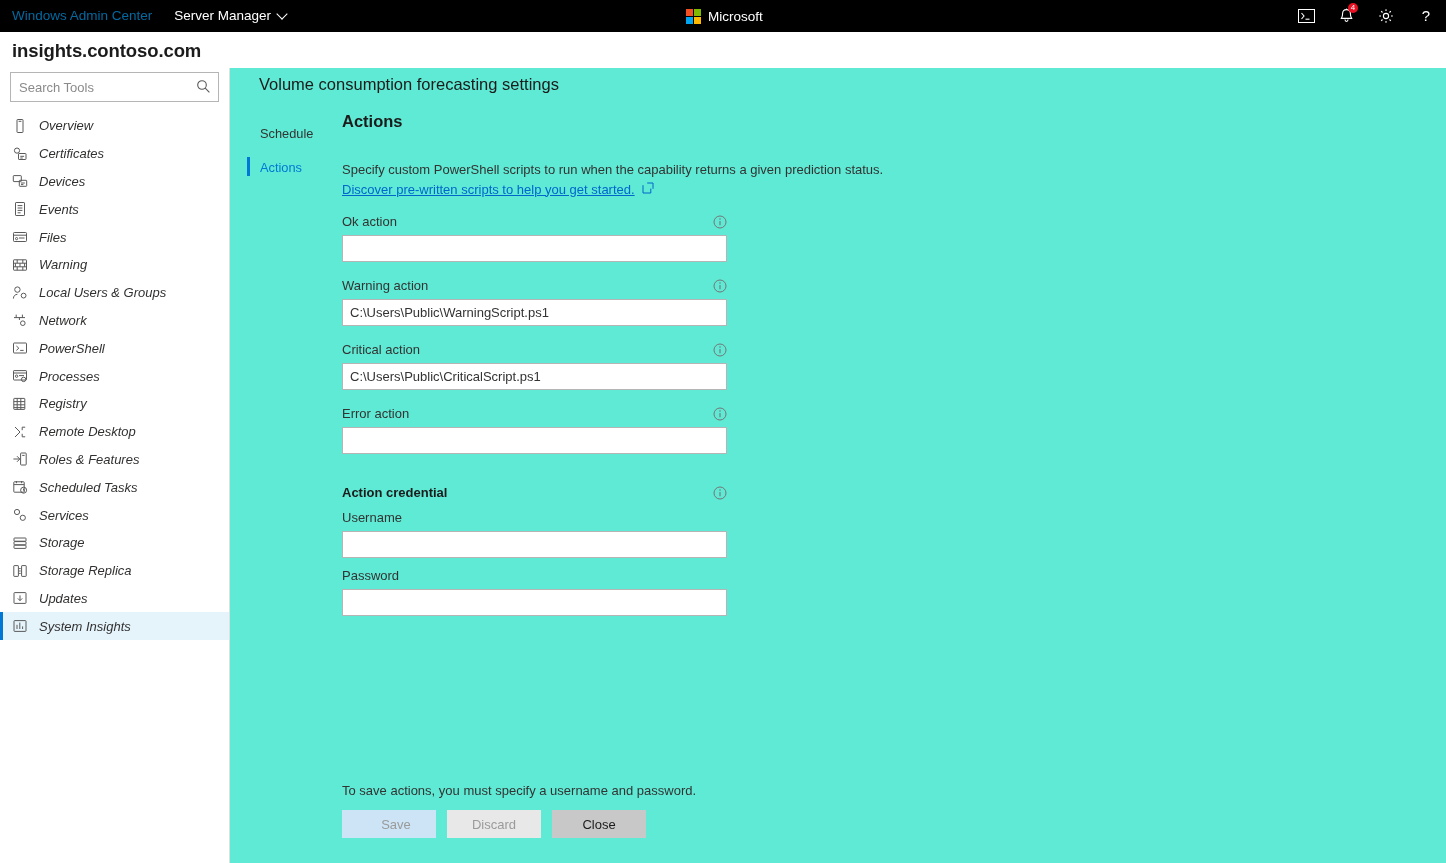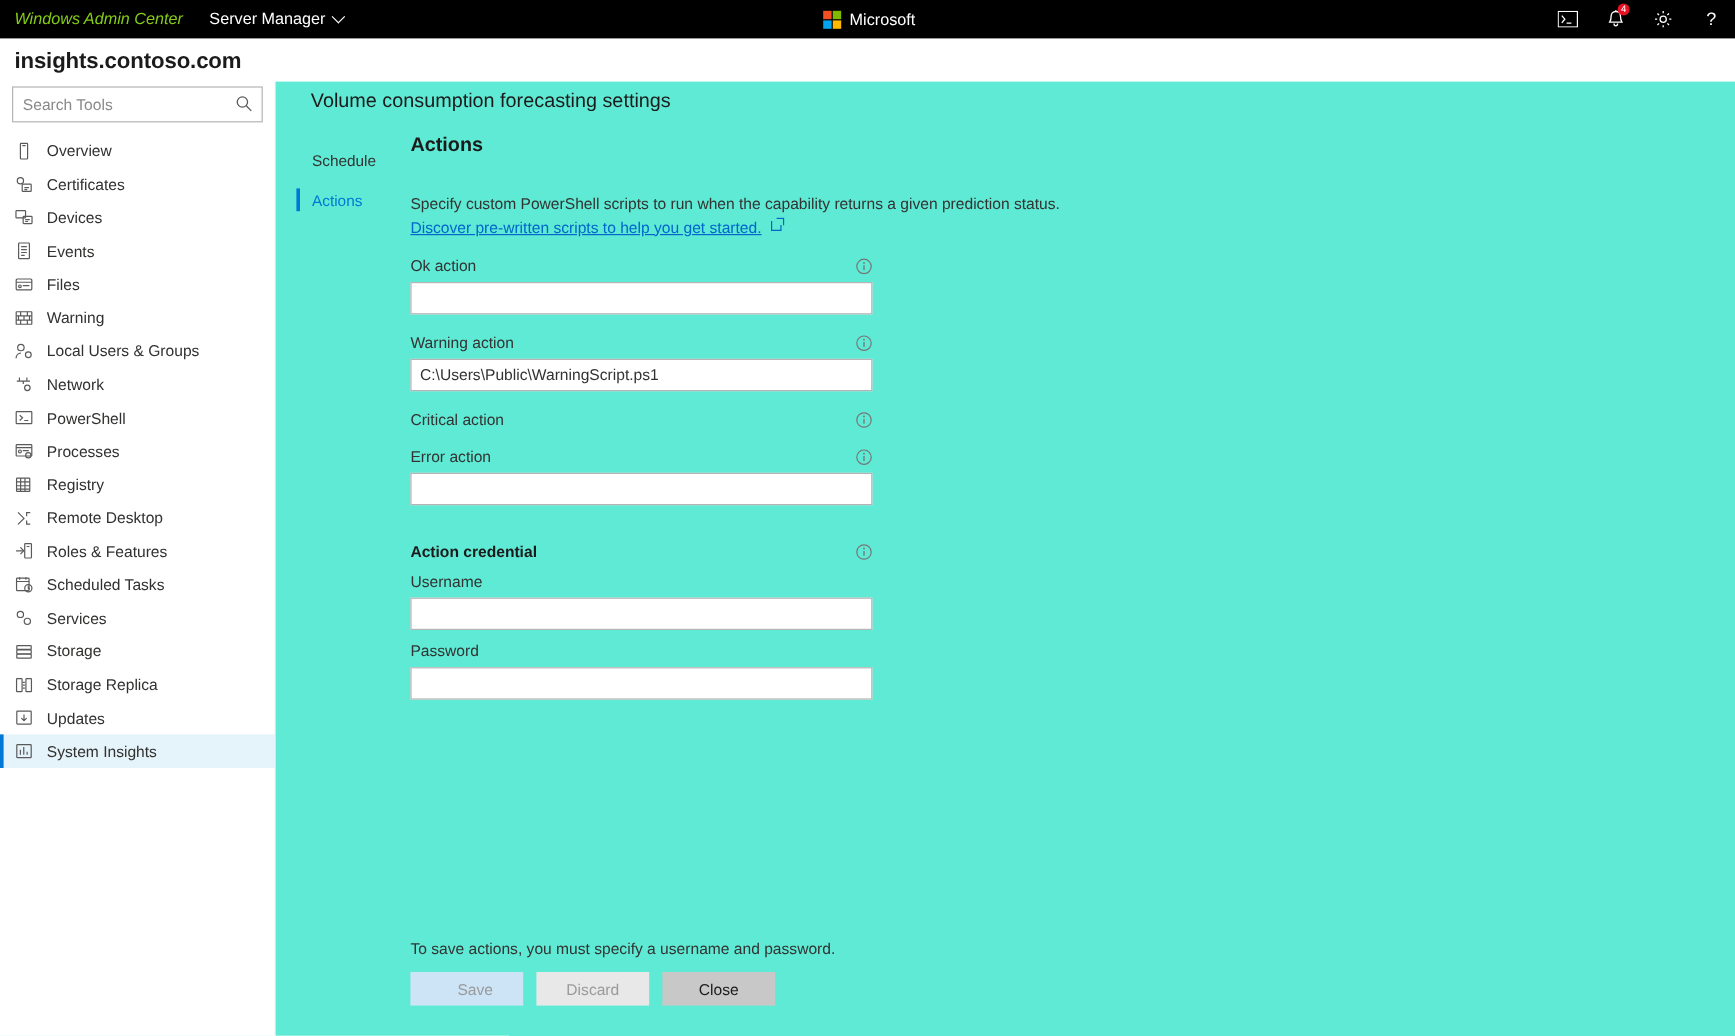--- a/index.html
+++ b/index.html
@@ -15,22 +15,22 @@
   
   .topbar {
     position: absolute; left: 0; top: 0;
     width: 1446px; height: 32px;
     background: #000000;
     color: #ffffff;
     display: flex; align-items: center;
   }
   .topbar-left { display: flex; align-items: center; height: 32px; }
   .wac-title {
-    font-size: 13.5px; color: #84cc16; padding: 0 12px 0 12px;
-    line-height: 32px; white-space: nowrap; font-style: italic;
+    font-size: 13.5px; color: #0369a1; padding: 0 12px 0 12px;
+    line-height: 32px; white-space: nowrap;
   }
   .srv-mgr {
     font-size: 13.5px; color: #ffffff; padding: 0 10px;
     line-height: 32px; display: flex; align-items: center; gap: 7px;
     white-space: nowrap;
   }
   .chev-d { display: inline-block; width: 9px; height: 9px; position: relative; top: -2px; }
   .chev-d::after {
     content: ""; position: absolute; left: 0; top: 0;
     width: 7px; height: 7px;
@@ -96,21 +96,21 @@
     display: flex; align-items: center;
   }
   .search-box input {
     border: 0; outline: 0; background: transparent;
     font-family: "Liberation Sans", sans-serif; font-size: 13px;
     color: #737373; width: 100%; height: 28px; padding: 0 26px 0 8px;
   }
   .search-box input::placeholder { color: #8a8a8a; }
   .search-icon { position: absolute; right: 7px; top: 6px; }
 
-  .tool-list { padding-top: 2px; }
+  .tool-list { padding-top: 2px; font-style: italic; }
   .tool-item {
     position: relative; height: 27.8px;
     display: flex; align-items: center; gap: 11px;
     padding-left: 12px; cursor: default;
   }
   .tool-item .ti-label { font-size: 13px; color: #323130; white-space: nowrap; }
   .tool-item .ti-icon { width: 16px; height: 16px; display: flex; align-items: center; justify-content: center; flex: none; }
   .tool-item.selected { background: #e5f3fb; }
   .tool-item.selected::before {
     content: ""; position: absolute; left: 0; top: 0; bottom: 0;
@@ -484,21 +484,21 @@
                 <path d="M7 6.1 V10.2" stroke="#767676" stroke-width="1.1"></path>
               </svg></span>
           </div><input type="text" value="C:\Users\Public\WarningScript.ps1" style=""></div>
         <div class="field"><div class="field-head">
             <span class="field-label">Critical action</span>
             <span class="info-icon"><svg width="14" height="14" viewBox="0 0 14 14">
                 <circle cx="7" cy="7" r="6" fill="none" stroke="#767676" stroke-width="1"></circle>
                 <circle cx="7" cy="4.1" r="0.75" fill="#767676"></circle>
                 <path d="M7 6.1 V10.2" stroke="#767676" stroke-width="1.1"></path>
               </svg></span>
-          </div></div>
+          </div><input type="text" value="C:\Users\Public\CriticalScript.ps1" style=""></div>
         <div class="field"><div class="field-head">
             <span class="field-label">Error action</span>
             <span class="info-icon"><svg width="14" height="14" viewBox="0 0 14 14">
                 <circle cx="7" cy="7" r="6" fill="none" stroke="#767676" stroke-width="1"></circle>
                 <circle cx="7" cy="4.1" r="0.75" fill="#767676"></circle>
                 <path d="M7 6.1 V10.2" stroke="#767676" stroke-width="1.1"></path>
               </svg></span>
           </div><input type="text" value="" style=""></div>
       </div>
 

